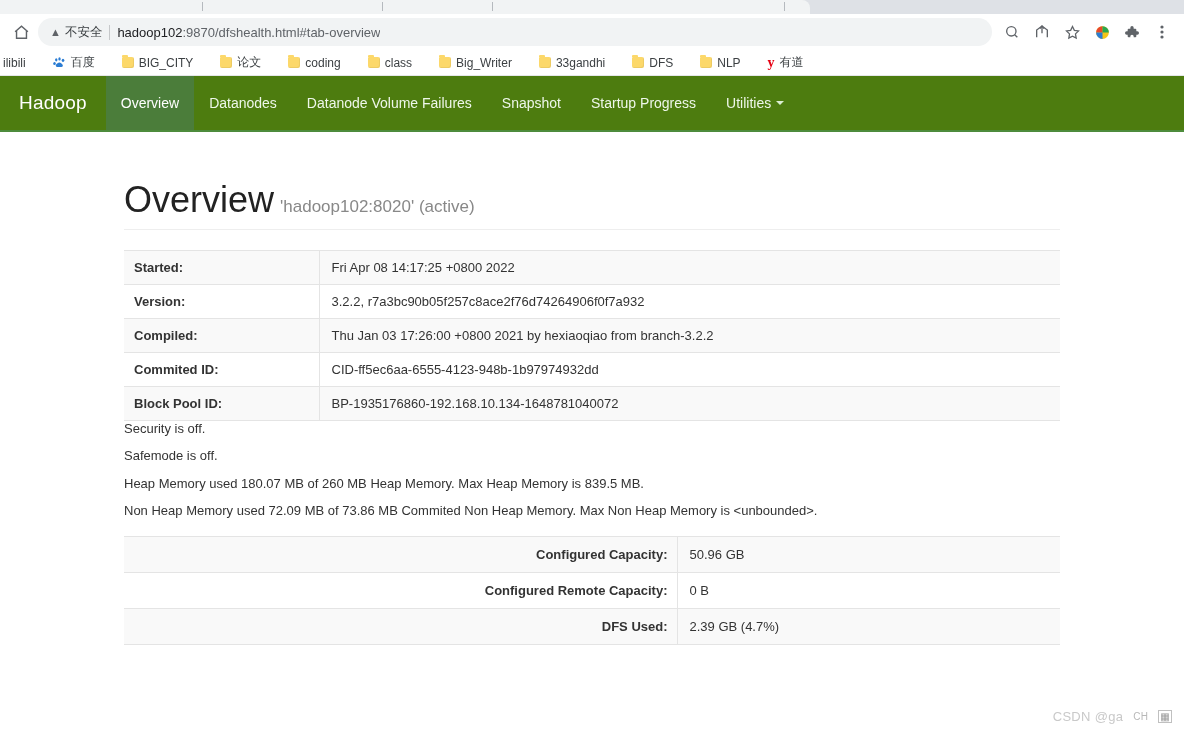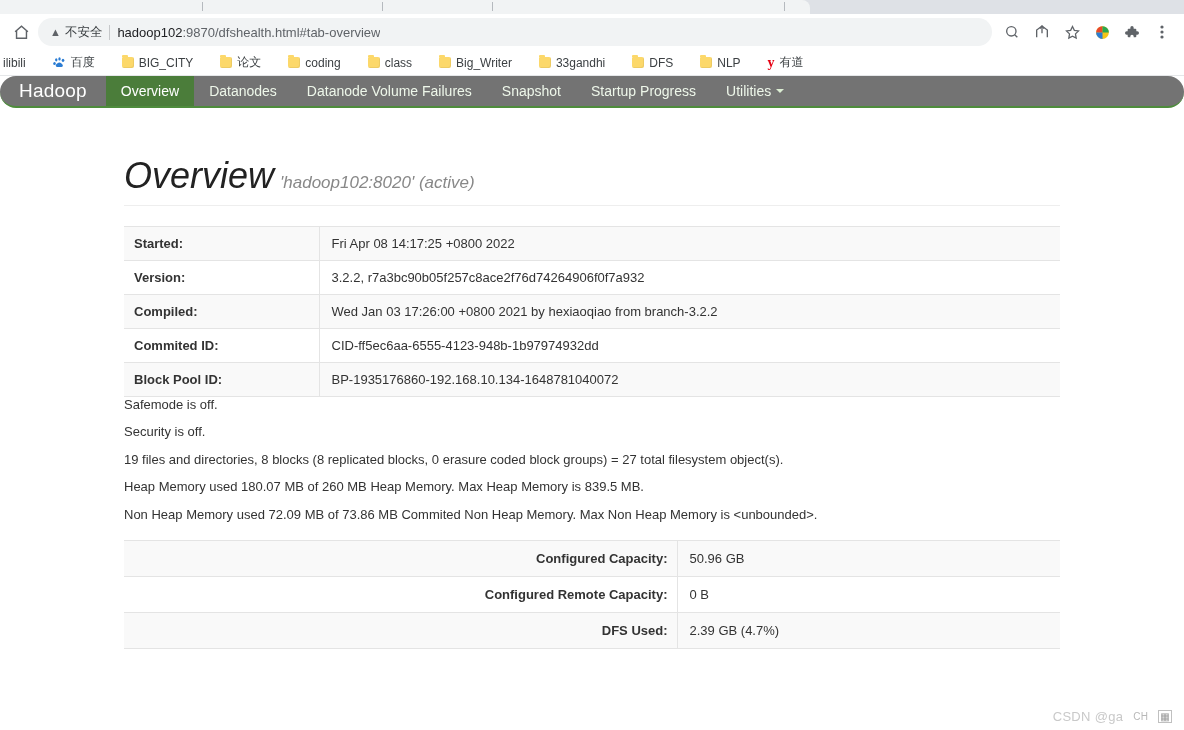--- a/index.html
+++ b/index.html
@@ -56,23 +56,22 @@
     box-shadow: inset -1px -1px 0 rgba(0,0,0,.06);
   }
   .bm .folder:before{ content:""; position:absolute; top:-2px; left:0; width:6px; height:2px; background:#fcd86a; border-radius:1px 1px 0 0;}
   .bm .baidu { width:13px; height:13px; flex:none; }
   .bm .youdao { font-size: 14px; font-weight: 700; color:#e60012; font-family:"Liberation Serif",serif; line-height:1; flex:none;}
 
   
   .page { background:#fff; height: calc(730px - 14px - 36px - 27px); overflow:hidden; }
 
   .navbar {
-    height: 32px; background:#737373; display:flex; align-items:stretch;
+    height: 56px; background:#4d7c0f; display:flex; align-items:stretch;
     border-bottom: 2px solid #4e8c3c;
-    border-radius: 17px;
   }
   .navbar .brand {
     display:flex; align-items:center; padding: 0 19px; color:#fff;
     font-size: 19px; letter-spacing:.2px;
   }
   .navbar .nav-item {
     display:flex; align-items:center; padding: 0 15px; color:#eef7ea;
     font-size: 14px; white-space:nowrap;
   }
   .navbar .nav-item.active { background:#4b7d3a; color:#fff; }
@@ -80,21 +79,20 @@
     display:inline-block; width:0; height:0; margin-left:5px;
     border-left:4px solid transparent; border-right:4px solid transparent;
     border-top:4px solid #dceed3;
   }
 
   .container { width: 936px; margin: 0 auto; padding-top: 6px; }
 
   .page-header {
     padding-top: 42px; padding-bottom: 9px; border-bottom: 1px solid #eeeeee;
     margin-bottom: 20px;
-    font-style: italic;
   }
   h1.title { font-size: 36px; font-weight: 400; color:#222; line-height:1.1; display:inline; }
   .title-sub { font-size: 17px; color:#888; font-weight:400; margin-left: 6px; }
 
   h2.section { font-size: 30px; font-weight: 400; color:#222; padding-top: 18px; padding-bottom: 9px;
                border-bottom: 1px solid #eeeeee; margin-bottom: 19px; }
 
   table.info { width: 100%; border-collapse: collapse; font-size: 13px; }
   table.info tr { border-bottom: 1px solid #e4e4e4; }
   table.info tr:first-child { border-top: 1px solid #e4e4e4; }
@@ -285,38 +283,37 @@
           <tr>
             <th>Started:</th>
             <td>Fri Apr 08 14:17:25 +0800 2022</td>
           </tr>
           <tr>
             <th>Version:</th>
             <td>3.2.2, r7a3bc90b05f257c8ace2f76d74264906f0f7a932</td>
           </tr>
           <tr>
             <th>Compiled:</th>
-            <td>Wed Jan 03 17:26:00 +0800 2021 by hexiaoqiao from branch-3.2.2</td>
+            <td>Thu Jan 03 17:26:00 +0800 2021 by hexiaoqiao from branch-3.2.2</td>
           </tr>
           <tr>
             <th>Commited ID:</th>
             <td>CID-ff5ec6aa-6555-4123-948b-1b97974932dd</td>
           </tr>
           <tr>
             <th>Block Pool ID:</th>
             <td>BP-1935176860-192.168.10.134-1648781040072</td>
           </tr>
         </tbody>
       </table>
 
 
       <div class="summary-lines">
+        <p>Security is off.</p>
         <p>Safemode is off.</p>
-        <p>Security is off.</p>
-        <p>19 files and directories, 8 blocks (8 replicated blocks, 0 erasure coded block groups) = 27 total filesystem object(s).</p>
         <p>Heap Memory used 180.07 MB of 260 MB Heap Memory. Max Heap Memory is 839.5 MB.</p>
         <p>Non Heap Memory used 72.09 MB of 73.86 MB Commited Non Heap Memory. Max Non Heap Memory is &lt;unbounded&gt;.</p>
       </div>
 
       <table class="cap">
         <tbody>
           <tr>
             <th>Configured Capacity:</th>
             <td>50.96 GB</td>
           </tr>

